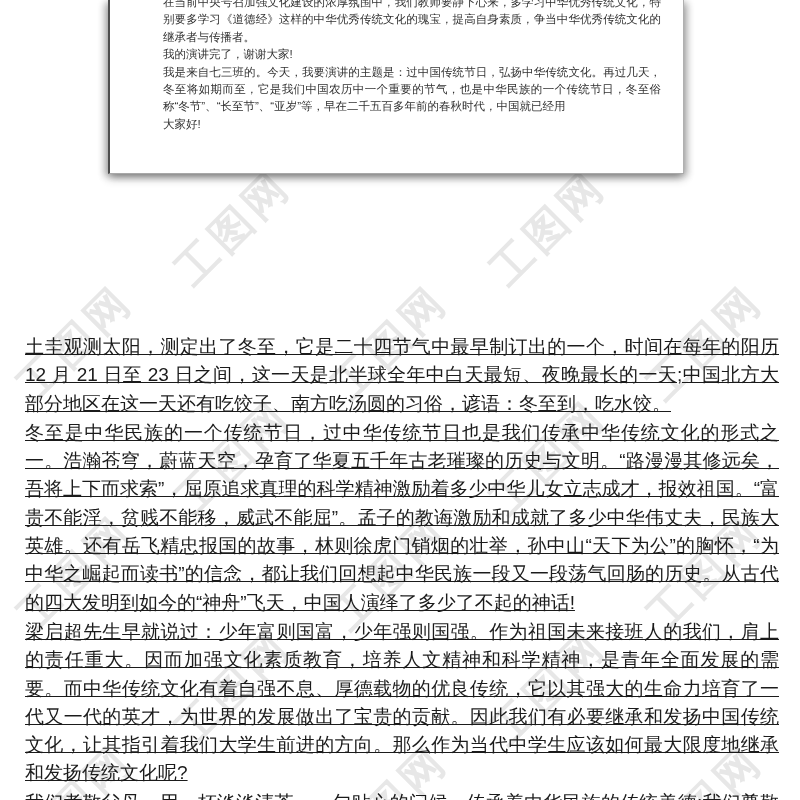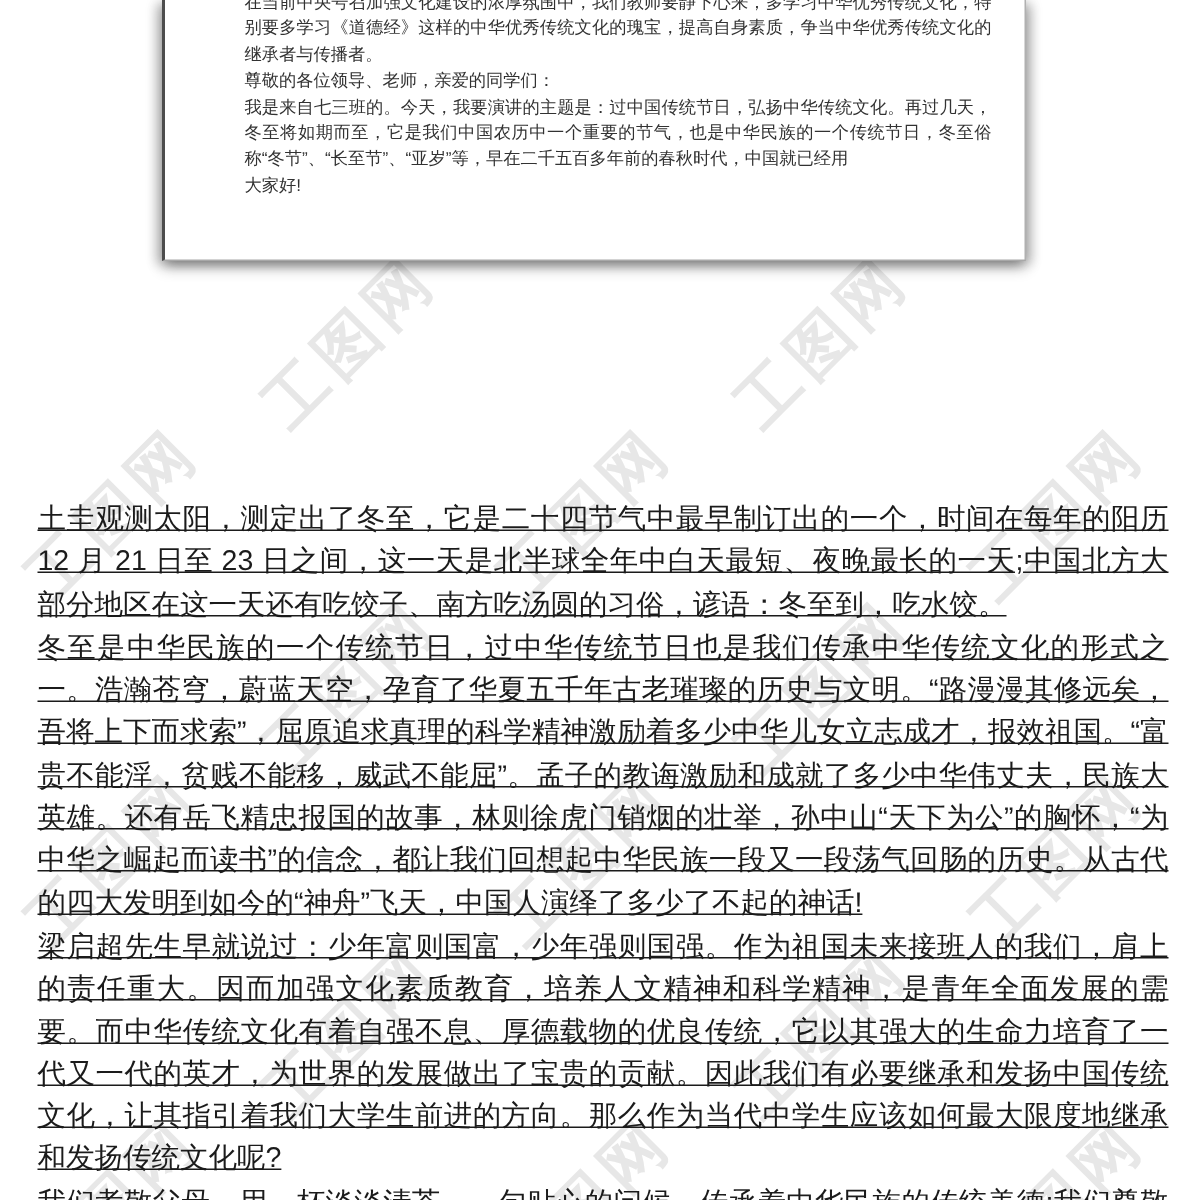--- a/index.html
+++ b/index.html
@@ -85,21 +85,21 @@
       <span style="left: 233px; top: 688px; color: rgb(231, 231, 231);">工图网</span>
       <span style="left: 548px; top: 688px; color: rgb(231, 231, 231);">工图网</span>
       <span style="left: 75px; top: 803px; color: rgb(231, 231, 231);">工图网</span>
       <span style="left: 390px; top: 803px; color: rgb(231, 231, 231);">工图网</span>
       <span style="left: 705px; top: 803px; color: rgb(231, 231, 231);">工图网</span>
     </div>
 
   <div class="preview-card">
     <div class="preview-text">
         <p>在当前中央号召加强文化建设的浓厚氛围中，我们教师要静下心来，多学习中华优秀传统文化，特别要多学习《道德经》这样的中华优秀传统文化的瑰宝，提高自身素质，争当中华优秀传统文化的继承者与传播者。</p>
-        <p>尊敬的各位领导、老师，亲爱的同学们：</p>
+        <p>我的演讲完了，谢谢大家!</p>
         <p>我是来自七三班的。今天，我要演讲的主题是：过中国传统节日，弘扬中华传统文化。再过几天，冬至将如期而至，它是我们中国农历中一个重要的节气，也是中华民族的一个传统节日，冬至俗称“冬节”、“长至节”、“亚岁”等，早在二千五百多年前的春秋时代，中国就已经用</p>
         <p>大家好!</p>
       </div>
   </div>
 
   <div class="body-text">
       <p>土圭观测太阳，测定出了冬至，它是二十四节气中最早制订出的一个，时间在每年的阳历 12 月 21 日至 23 日之间，这一天是北半球全年中白天最短、夜晚最长的一天;中国北方大部分地区在这一天还有吃饺子、南方吃汤圆的习俗，谚语：冬至到，吃水饺。</p>
       <p>冬至是中华民族的一个传统节日，过中华传统节日也是我们传承中华传统文化的形式之一。浩瀚苍穹，蔚蓝天空，孕育了华夏五千年古老璀璨的历史与文明。“路漫漫其修远矣，吾将上下而求索”，屈原追求真理的科学精神激励着多少中华儿女立志成才，报效祖国。“富贵不能淫，贫贱不能移，威武不能屈”。孟子的教诲激励和成就了多少中华伟丈夫，民族大英雄。还有岳飞精忠报国的故事，林则徐虎门销烟的壮举，孙中山“天下为公”的胸怀，“为中华之崛起而读书”的信念，都让我们回想起中华民族一段又一段荡气回肠的历史。从古代的四大发明到如今的“神舟”飞天，中国人演绎了多少了不起的神话!</p>
       <p>梁启超先生早就说过：少年富则国富，少年强则国强。作为祖国未来接班人的我们，肩上的责任重大。因而加强文化素质教育，培养人文精神和科学精神，是青年全面发展的需要。而中华传统文化有着自强不息、厚德载物的优良传统，它以其强大的生命力培育了一代又一代的英才，为世界的发展做出了宝贵的贡献。因此我们有必要继承和发扬中国传统文化，让其指引着我们大学生前进的方向。那么作为当代中学生应该如何最大限度地继承和发扬传统文化呢?</p>
       <p>我们孝敬父母，用一杯淡淡清茶，一句贴心的问候，传承着中华民族的传统美德;我们尊敬师</p>

